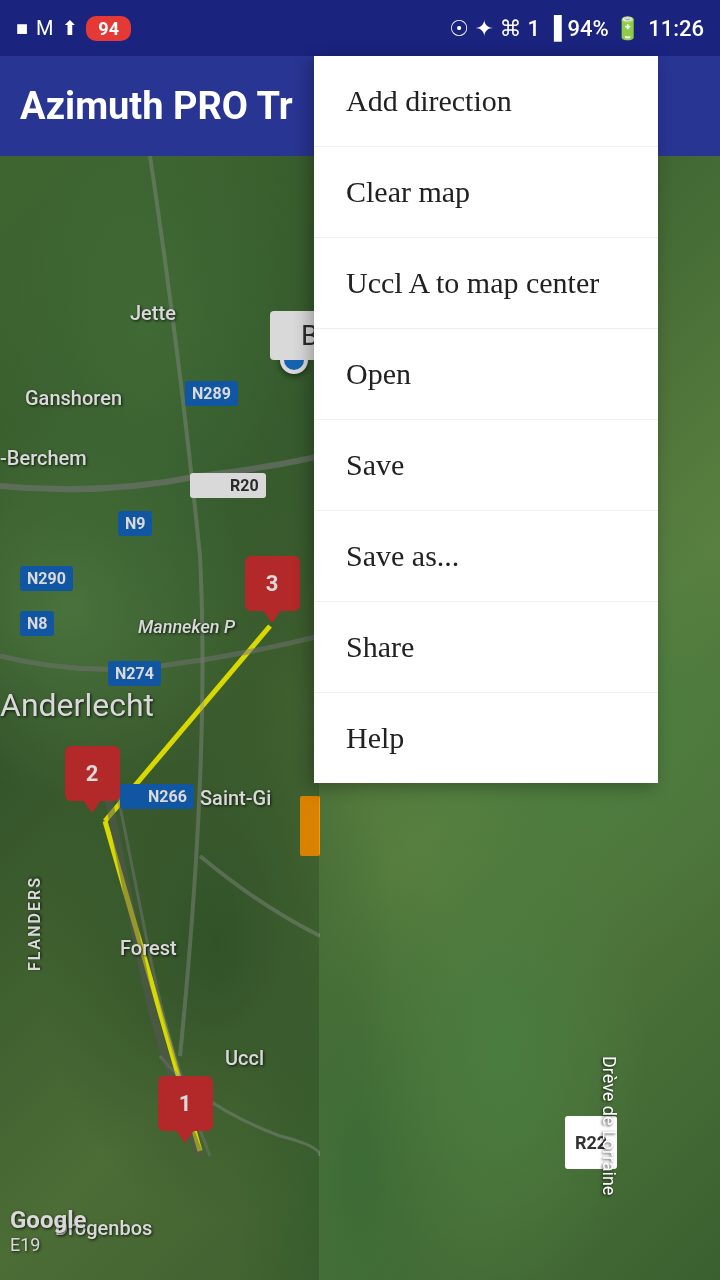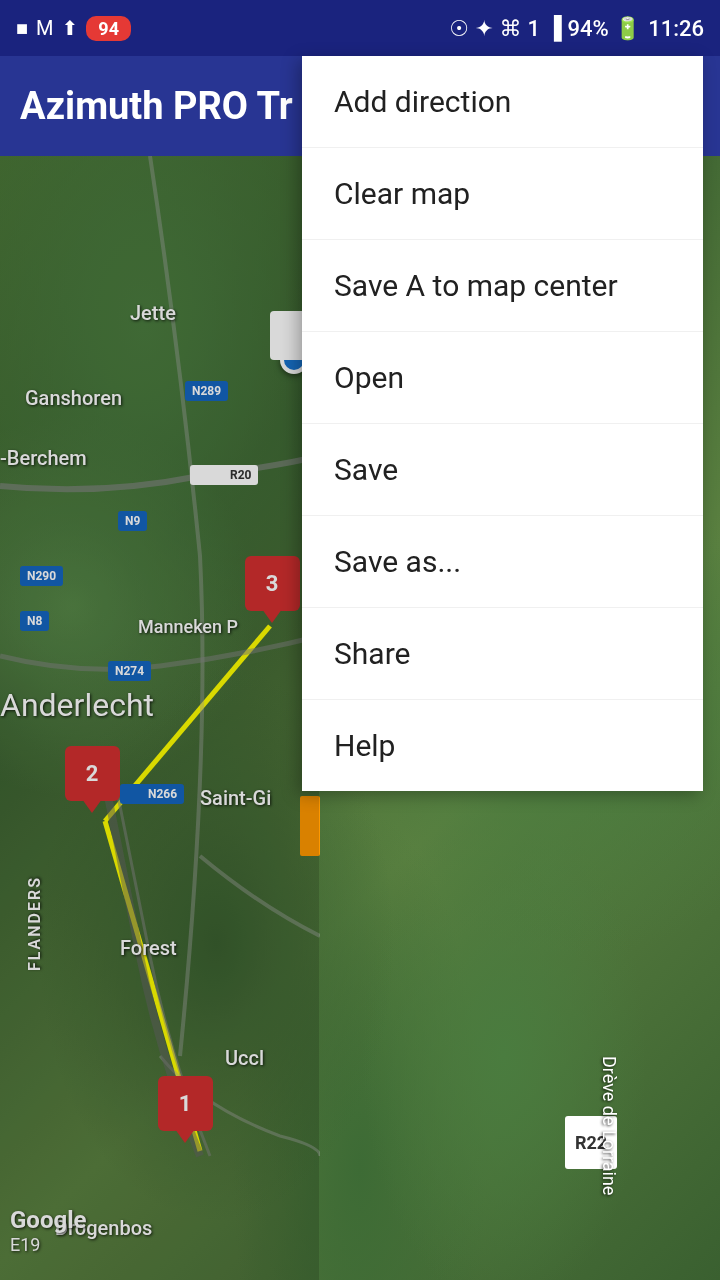--- a/index.html
+++ b/index.html
@@ -75,21 +75,21 @@
       color: white;
       font-size: 20px;
       font-weight: 500;
       text-shadow: 1px 1px 3px rgba(0,0,0,0.8);
       white-space: nowrap;
     }
     .road-badge {
       position: absolute;
       background: #1565c0;
       color: white;
-      font-size: 12px;
+      font-size: 16px;
       font-weight: bold;
       padding: 3px 7px;
       border-radius: 3px;
     }
     .road-badge.white {
       background: white;
       color: #333;
     }
 
     
@@ -187,25 +187,26 @@
       transform: rotate(90deg);
       transform-origin: top left;
       white-space: nowrap;
       text-shadow: 1px 1px 3px rgba(0,0,0,0.8);
     }
 
     
     #dropdown-menu {
       position: absolute;
       top: 56px;
-      left: 302px;
-      width: 401px;
+      left: 314px;
+      width: 344px;
       background: white;
       z-index: 200;
       box-shadow: -4px 4px 16px rgba(0,0,0,0.3);
+      font-family: Liberation Serif, serif;
     }
     .menu-item {
       padding: 28px 32px;
       font-size: 30px;
       color: #212121;
       cursor: pointer;
       border-bottom: 1px solid #f0f0f0;
       display: flex;
       align-items: center;
     }
@@ -307,29 +308,29 @@
         <path d="M 200 700 Q 260 750 320 780" stroke="#aaa" stroke-width="4" fill="none" opacity="0.4"></path>
         <path d="M 160 900 Q 200 950 280 980 Q 320 990 320 1000" stroke="#aaa" stroke-width="3" fill="none" opacity="0.4"></path>
 
         <path d="M 100 600 Q 120 700 140 800 Q 160 900 200 1000" stroke="#666" stroke-width="8" fill="none" opacity="0.5"></path>
         <path d="M 110 600 Q 130 700 150 800 Q 170 900 210 1000" stroke="#888" stroke-width="3" fill="none" opacity="0.5"></path>
       </svg>
 
       <span class="map-label" style="top:145px;left:130px;">Jette</span>
       <span class="map-label" style="top:230px;left:25px;">Ganshoren</span>
       <span class="map-label" style="top:290px;left:0px;">-Berchem</span>
-      <span class="map-label" style="top:460px;left:138px;font-size:18px;">Manneken P</span>
+      <span class="map-label" style="top:460px;left:138px;font-size:18px;font-style:italic;">Manneken P</span>
       <span class="map-label" style="top:530px;left:0px;font-size:32px;font-weight:normal;">Anderlecht</span>
       <span class="map-label" style="top:630px;left:200px;">Saint-Gi</span>
       <span class="map-label" style="top:780px;left:120px;">Forest</span>
       <span class="map-label" style="top:890px;left:225px;">Uccl</span>
       <span class="map-label" style="top:1060px;left:55px;">Drogenbos</span>
 
       <span class="road-badge" style="top:225px;left:185px;">N289</span>
-      <span class="road-badge white" style="top:309px;left:190px;padding-left:40px;">R20</span>
+      <span class="road-badge white" style="top:317px;left:190px;padding-left:40px;">R20</span>
       <span class="road-badge" style="top:355px;left:118px;">N9</span>
       <span class="road-badge" style="top:410px;left:20px;">N290</span>
       <span class="road-badge" style="top:455px;left:20px;">N8</span>
       <span class="road-badge" style="top:505px;left:108px;">N274</span>
       <span class="road-badge" style="top:628px;left:120px;padding-left:28px;">N266</span>
 
       <span class="flanders-text" style="top:720px;left:25px;">FLANDERS</span>
 
       <div class="blue-dot" style="top:190px;left:280px;"></div>
 
@@ -365,21 +366,21 @@
   <div id="left-overlay"></div>
 
   <div id="dropdown-menu">
     <div class="menu-item">
       <span>Add direction</span>
     </div>
     <div class="menu-item">
       <span>Clear map</span>
     </div>
     <div class="menu-item">
-      <span>Save A to map center</span>
+      <span>Uccl A to map center</span>
     </div>
     <div class="menu-item">
       <span>Open</span>
     </div>
     <div class="menu-item">
       <span>Save</span>
     </div>
     <div class="menu-item">
       <span>Save as...</span>
     </div>

